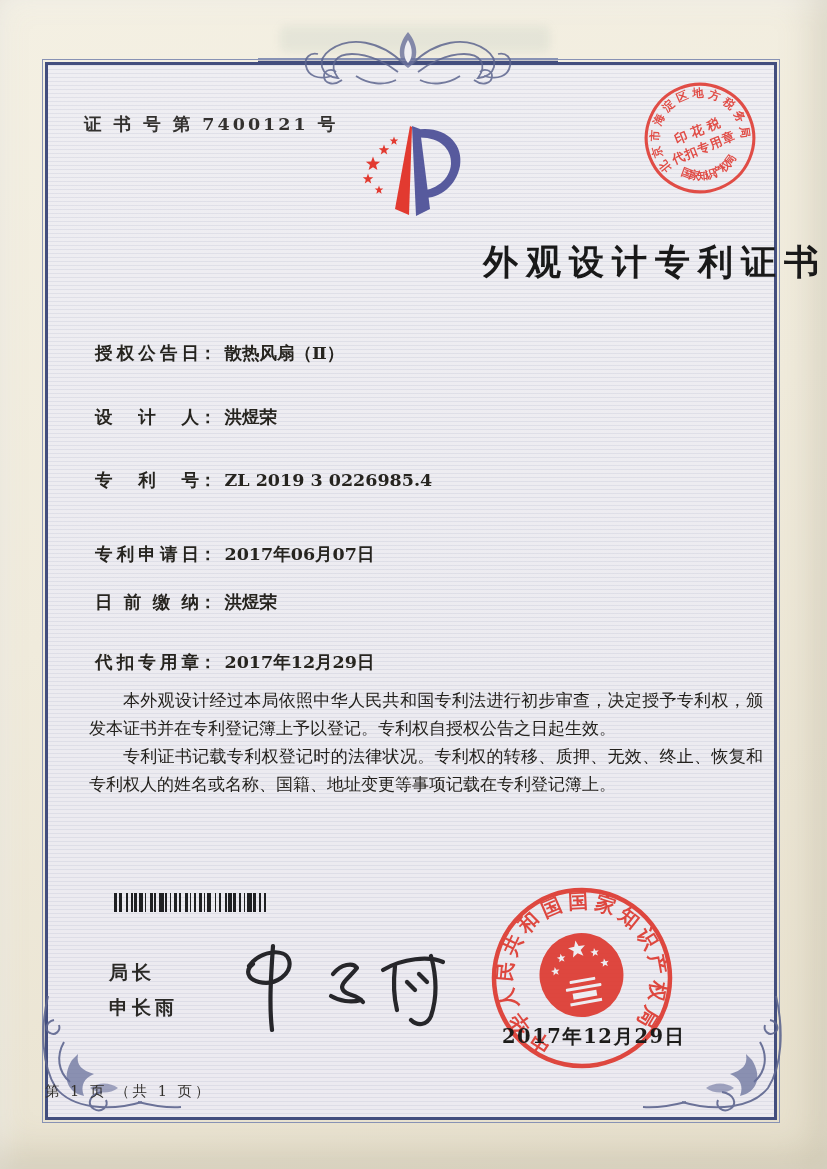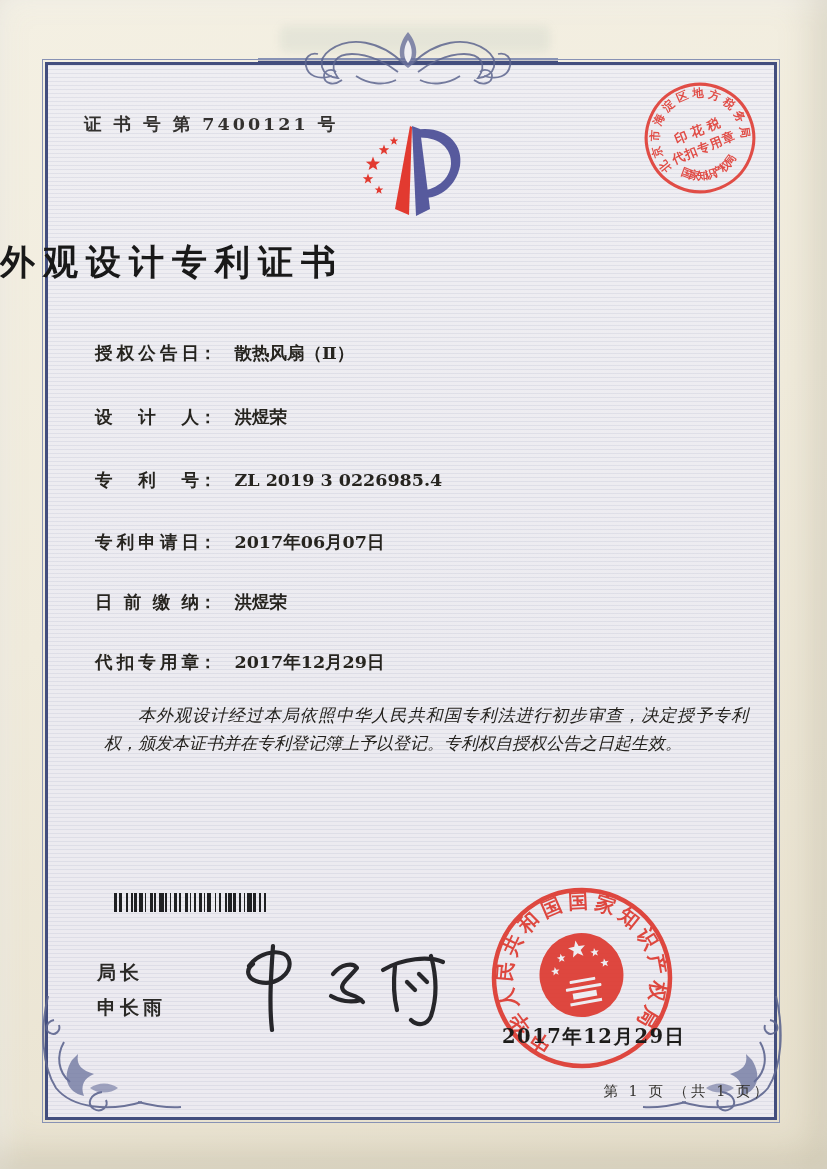--- a/index.html
+++ b/index.html
@@ -8,34 +8,34 @@
        background:linear-gradient(160deg,#f4f0e3 0%,#f0ebdc 45%,#e7e0cd 100%);}
   .page-shade{position:absolute;inset:0;pointer-events:none;
        box-shadow:inset -10px -14px 38px rgba(120,108,78,.22), inset 6px 6px 24px rgba(255,255,255,.5);}
   .panel{position:absolute;left:45px;top:62px;width:726px;height:1052px;
        border:3px solid #434e7e;outline:1px solid #8892b4;outline-offset:2px;
        background:
          repeating-linear-gradient(180deg,rgba(124,132,168,.13) 0 1px,transparent 1px 4px),
          linear-gradient(180deg,#efeef2 0%,#ecebf0 60%,#eceaf0 100%);}
   .abs{position:absolute;}
   .cert-no{left:84px;top:112px;font-size:17.5px;color:#33312f;letter-spacing:3px;font-weight:600;}
-  .title{left:0;top:239px;width:100%;text-align:left;font-size:35px;font-weight:700;
+  .title{left:0;top:239px;width:100%;text-align:right;font-size:35px;font-weight:700;
          color:#191919;letter-spacing:8px;}
   .field-row{left:95px;font-size:17.5px;color:#26241f;white-space:nowrap;}
   .field-label{display:inline-block;width:104px;text-align:justify;text-align-last:justify;font-weight:600;}
   .field-colon{font-weight:600;}
-  .field-value{margin-left:18px;font-weight:600;}
+  .field-value{margin-left:8px;font-weight:600;}
   .body-text{left:88px;top:686px;width:676px;font-size:17px;line-height:27.5px;
              color:#23211d;text-align:justify;}
-  .body-text p{margin:16px;text-indent:2em;font-weight:500;font-style:italic;}
+  .body-text p{margin:1px;text-indent:2em;font-weight:500;}
   .barcode{left:114px;top:893px;height:19px;display:flex;align-items:stretch;}
   .barcode span{display:block;height:100%;}
-  .signer{left:97px;font-size:19px;font-weight:600;color:#2a2926;letter-spacing:4px;}
+  .signer{left:109px;font-size:19px;font-weight:600;color:#2a2926;letter-spacing:4px;}
   .issue-date{left:502px;top:1023px;font-size:19.5px;font-weight:600;color:#1d1c1a;letter-spacing:1.5px;}
-  .footer{left:45px;top:1082px;width:726px;text-align:right;font-size:14.5px;color:#33312d;letter-spacing:3px;}
+  .footer{left:45px;top:1082px;width:726px;text-align:left;font-size:14.5px;color:#33312d;letter-spacing:3px;}
   .ghost{position:absolute;filter:blur(4px);background:rgba(110,150,135,.10);border-radius:6px;pointer-events:none;}
   svg{overflow:visible;}
 </style>
 </head>
 <body>
 
 <div class="page-shade"></div>
 
 <div class="ghost" style="left:280px;top:26px;width:270px;height:26px;"></div>
 <div class="ghost" style="left:640px;top:190px;width:120px;height:150px;opacity:.5;"></div>
@@ -124,32 +124,33 @@
 
 <div class="abs field-row" style="top:341px;">
   <span class="field-label">授权公告日</span><span class="field-colon">：</span><span class="field-value">散热风扇（Ⅱ）</span>
 </div>
 <div class="abs field-row" style="top:405px;">
   <span class="field-label">设计人</span><span class="field-colon">：</span><span class="field-value">洪煜荣</span>
 </div>
 <div class="abs field-row" style="top:468px;">
   <span class="field-label">专利号</span><span class="field-colon">：</span><span class="field-value">ZL 2019 3 0226985.4</span>
 </div>
-<div class="abs field-row" style="top:530px;">
+<div class="abs field-row" style="top:542px;">
   <span class="field-label">专利申请日</span><span class="field-colon">：</span><span class="field-value">2017年06月07日</span>
 </div>
 <div class="abs field-row" style="top:590px;">
   <span class="field-label">日前缴纳</span><span class="field-colon">：</span><span class="field-value">洪煜荣</span>
 </div>
 <div class="abs field-row" style="top:650px;">
   <span class="field-label">代扣专用章</span><span class="field-colon">：</span><span class="field-value">2017年12月29日</span>
 </div>
 
 <div class="abs body-text">
   <p>本外观设计经过本局依照中华人民共和国专利法进行初步审查，决定授予专利权，颁发本证书并在专利登记簿上予以登记。专利权自授权公告之日起生效。</p>
+  <p>专利证书记载专利权登记时的法律状况。专利权的转移、质押、无效、终止、恢复和专利权人的姓名或名称、国籍、地址变更等事项记载在专利登记簿上。</p>
 </div>
 
 <div class="abs barcode">
     <span style="width: 3.1px; background: rgb(31, 32, 35);"></span>
     <span style="width: 1.55px; background: transparent;"></span>
     <span style="width: 3.1px; background: rgb(31, 32, 35);"></span>
     <span style="width: 4.65px; background: transparent;"></span>
     <span style="width: 1.55px; background: rgb(31, 32, 35);"></span>
     <span style="width: 3.1px; background: transparent;"></span>
     <span style="width: 1.55px; background: rgb(31, 32, 35);"></span>

